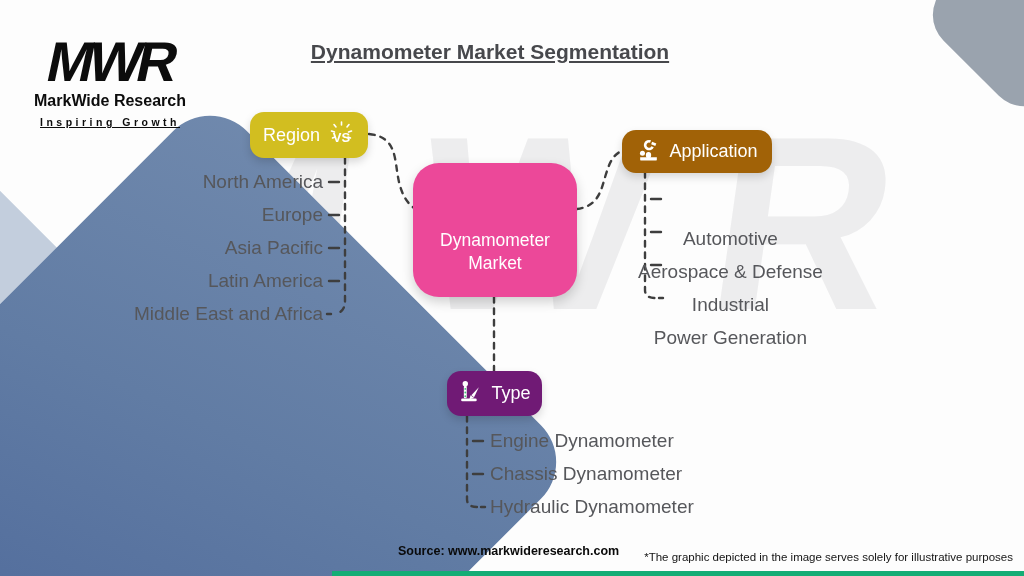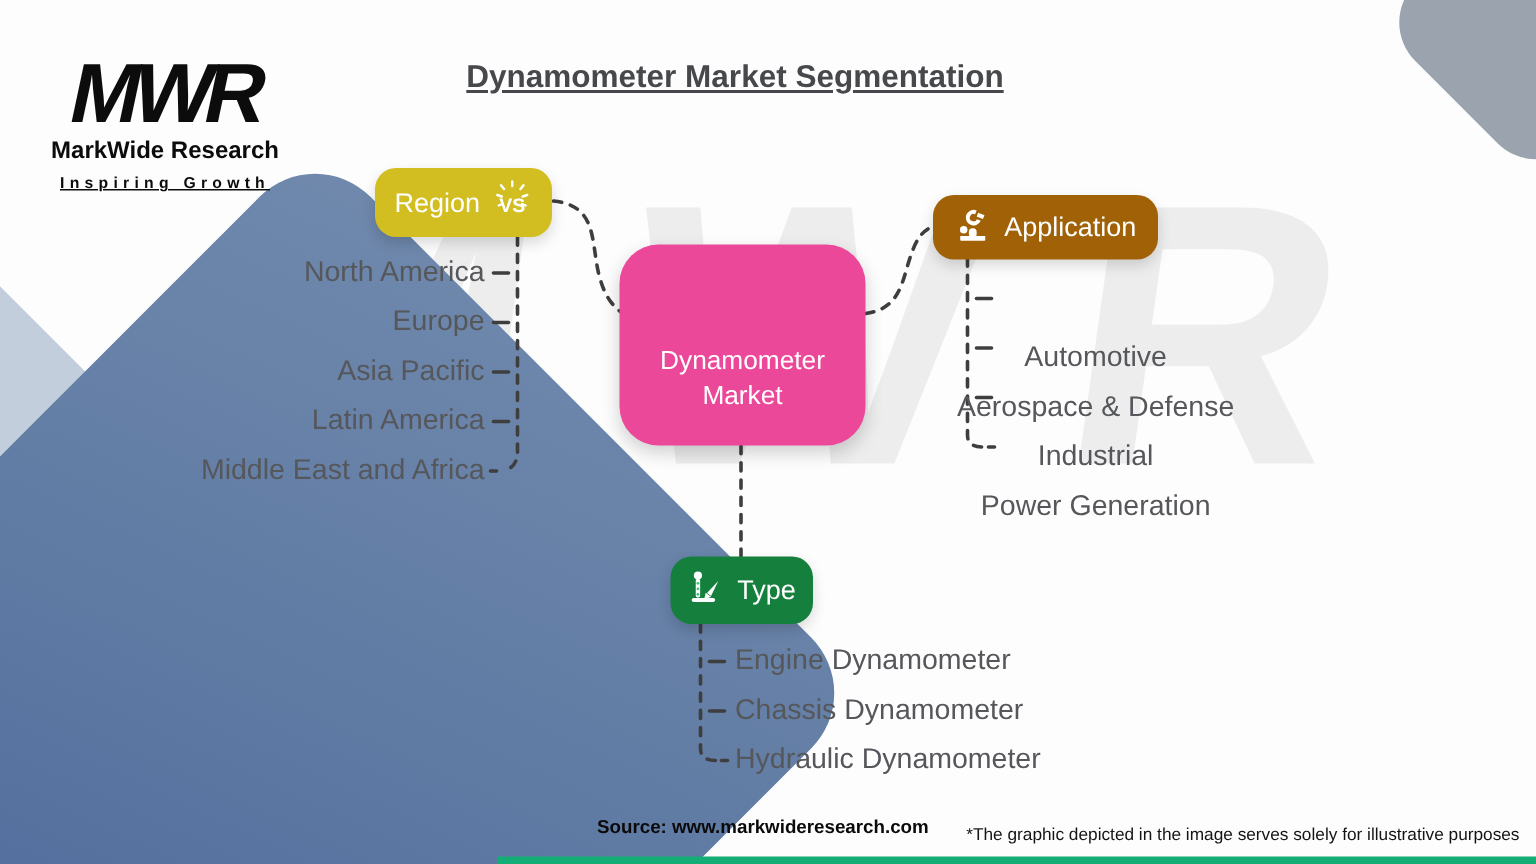--- a/index.html
+++ b/index.html
@@ -165,21 +165,21 @@
     </span>
     <span class="btn-label">Application</span>
   </div>
   <div class="seg-list list-application">
       <div class="seg-item">Automotive</div>
       <div class="seg-item">Aerospace &amp; Defense</div>
       <div class="seg-item">Industrial</div>
       <div class="seg-item">Power Generation</div>
     </div>
 
-  <div class="branch-btn btn-type" style="background: #15803d;">
+  <div class="branch-btn btn-type" style="background: #701a75;">
     <span>
       <svg width="25" height="25" viewBox="0 0 24 24" fill="#ffffff">
         <circle cx="7" cy="4.5" r="2.6"></circle>
         <rect x="5.6" y="6.5" width="2.8" height="12" rx="1.2"></rect>
         <circle cx="7" cy="9.5" r="0.9" fill="#3ec276"></circle>
         <circle cx="7" cy="13" r="0.9" fill="#3ec276"></circle>
         <circle cx="7" cy="16.5" r="0.9" fill="#3ec276"></circle>
         <path d="M20 8 l-7.2 7.6 2.6 2 z"></path>
         <path d="M12 15.5 l3.5 2.7 -4.5 1.3 z"></path>
         <rect x="3" y="18.8" width="15" height="2.6" rx="1.3"></rect>

